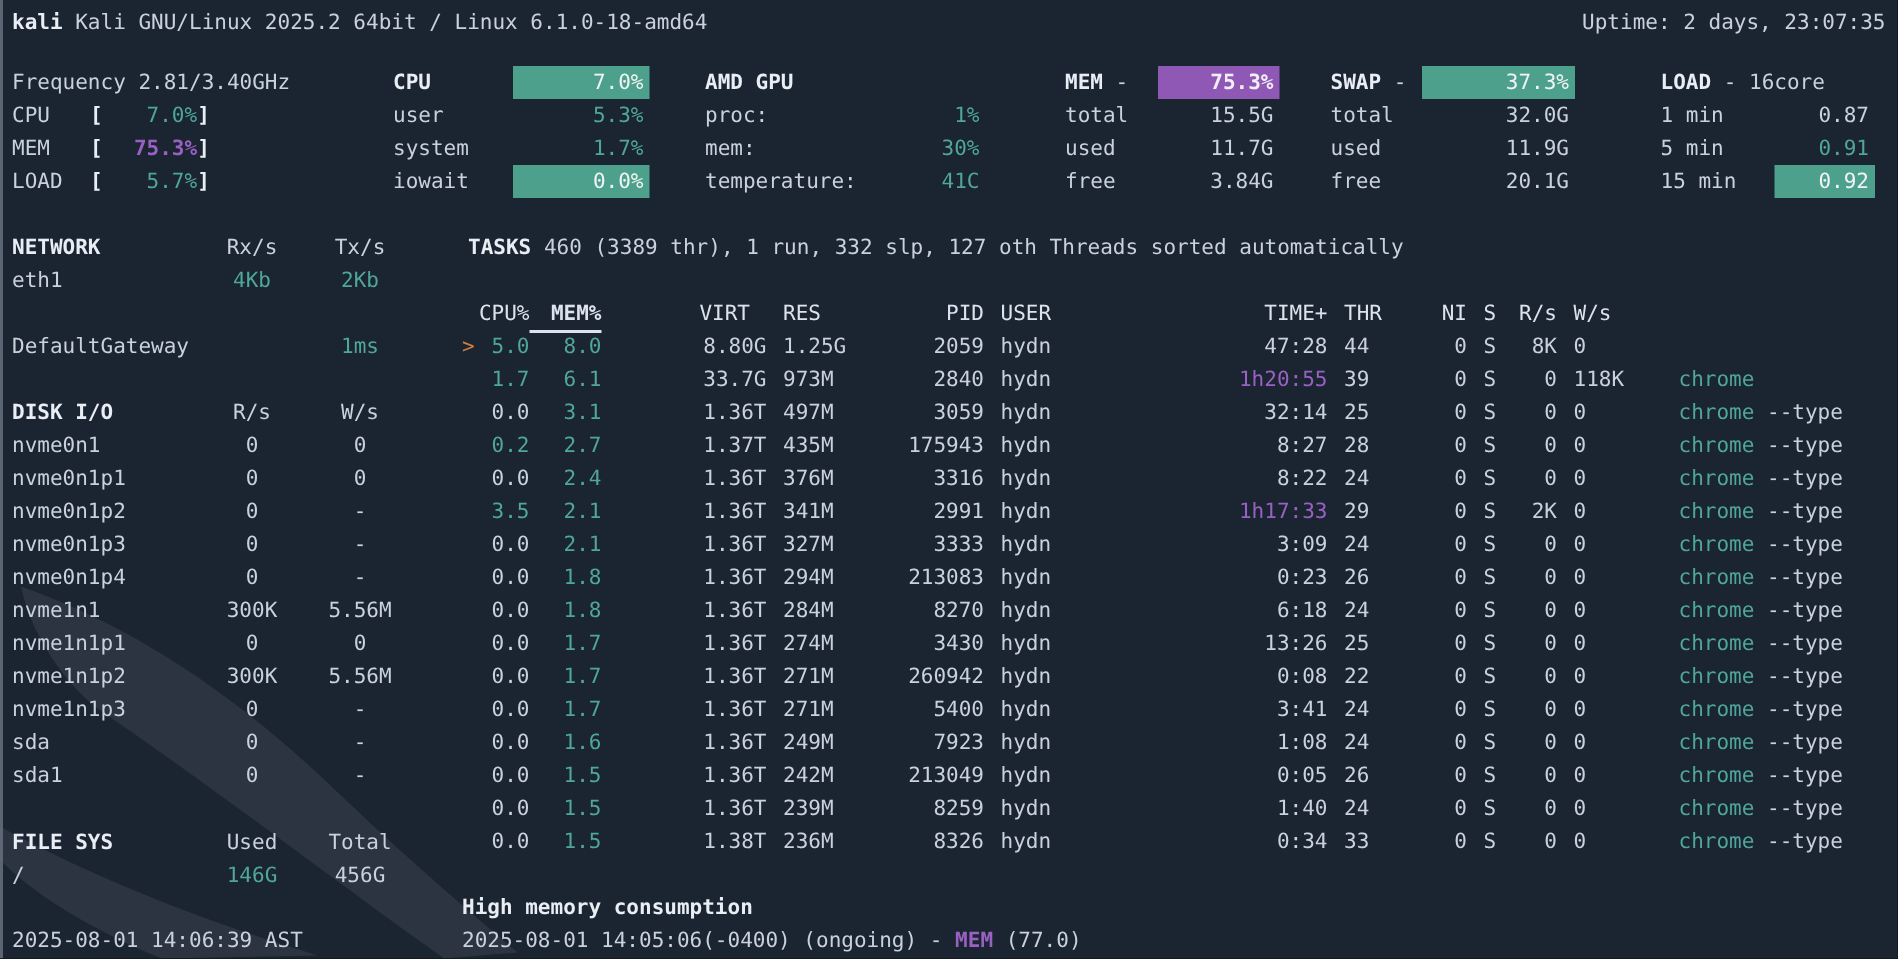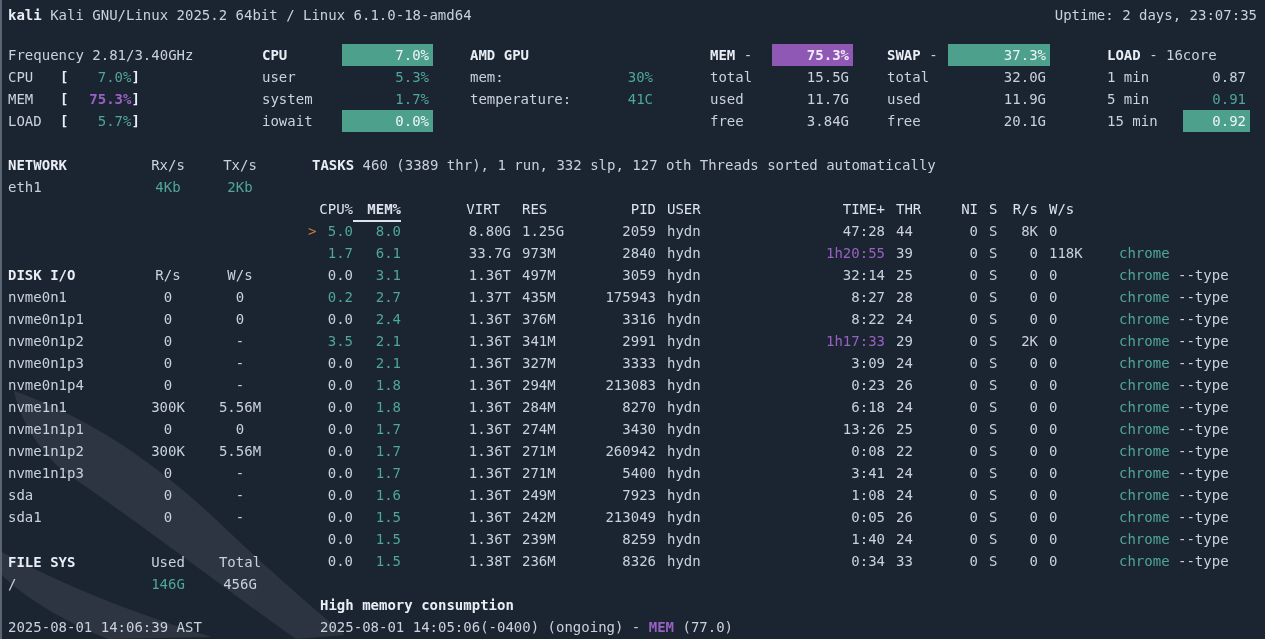--- a/index.html
+++ b/index.html
@@ -105,20 +105,24 @@
         <span>iowait</span>
         <span class="fill vcell hl-g" style="width:87px">0.0%</span>
       </div>
   </div>
 
   <div class="abs" style="left:470px;top:44px;width:187px">
     <div class="trow">
         <span class="b">AMD GPU</span>
       </div>
     <div class="trow">
+        <span>proc:</span>
+        <span class="fill vcell c-teal">1%</span>
+      </div>
+    <div class="trow">
         <span>mem:</span>
         <span class="fill vcell c-teal">30%</span>
       </div>
     <div class="trow">
         <span>temperature:</span>
         <span class="fill vcell c-teal">41C</span>
       </div>
   </div>
 
   <div class="abs" style="left:710px;top:44px;width:143px">
@@ -189,20 +193,25 @@
     </div>
     <div>
 
     <div class="lrow">
         <span>eth1</span>
           <span class="ca c-teal">4Kb</span>
           <span class="cb c-teal">2Kb</span>
       </div>
       </div>
     <div class="row22"></div>
+    <div class="lrow">
+      <span>DefaultGateway</span>
+        <span class="ca"></span>
+        <span class="cb c-teal">1ms</span>
+    </div>
   </div>
 
   <div class="abs" style="left:8px;top:264px;width:269px">
     <div class="lrow">
       <span class="b">DISK I/O</span>
         <span class="ca">R/s</span>
         <span class="cb">W/s</span>
     </div>
     <div>
 
@@ -554,20 +563,20 @@
       <span class="ra">0:34</span>
       <span class="pl11">33</span>
       <span class="ra">0</span>
       <span class="pl11">S</span>
       <span class="ra">0</span>
       <span class="pl11">0</span>
       <span class="pl15"><span class="c-teal">chrome</span><span class="c-dim"> --type</span></span>
     </div>
     </div>
 
-  <div class="abs" style="left:320px;top:594px">
+  <div class="abs" style="left:308px;top:594px">
     <div class="row22 b">High memory consumption</div>
     <div class="row22">
       <span>2025-08-01 14:05:06(-0400) (ongoing) - </span><span class="c-purple b" style="color:#9a61c4">MEM</span><span> (77.0)</span>
     </div>
   </div>
 
 </div>
 
 </body></html>

